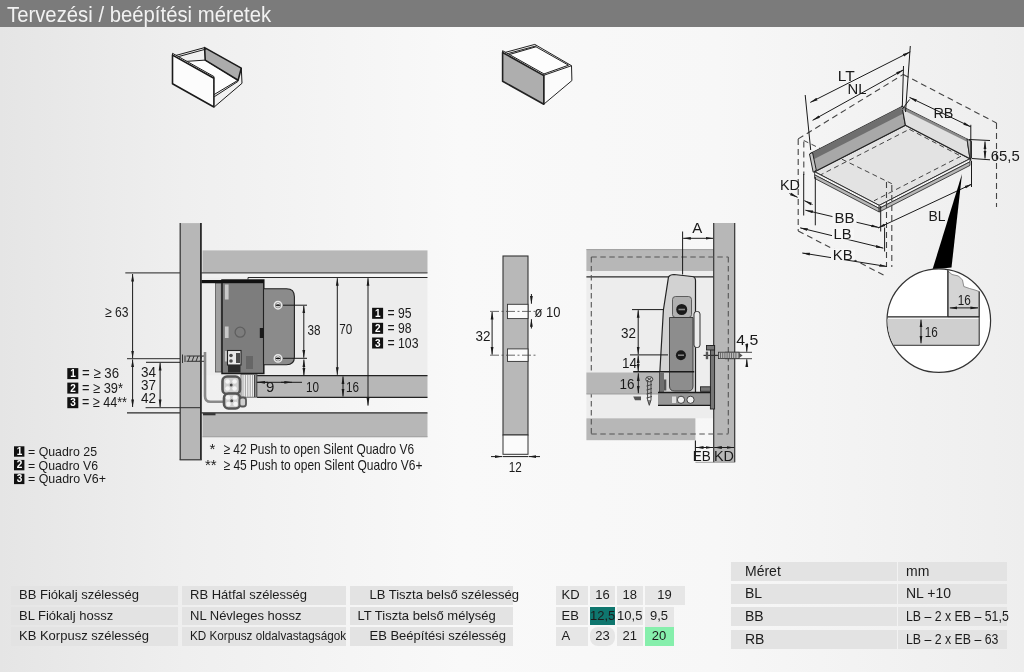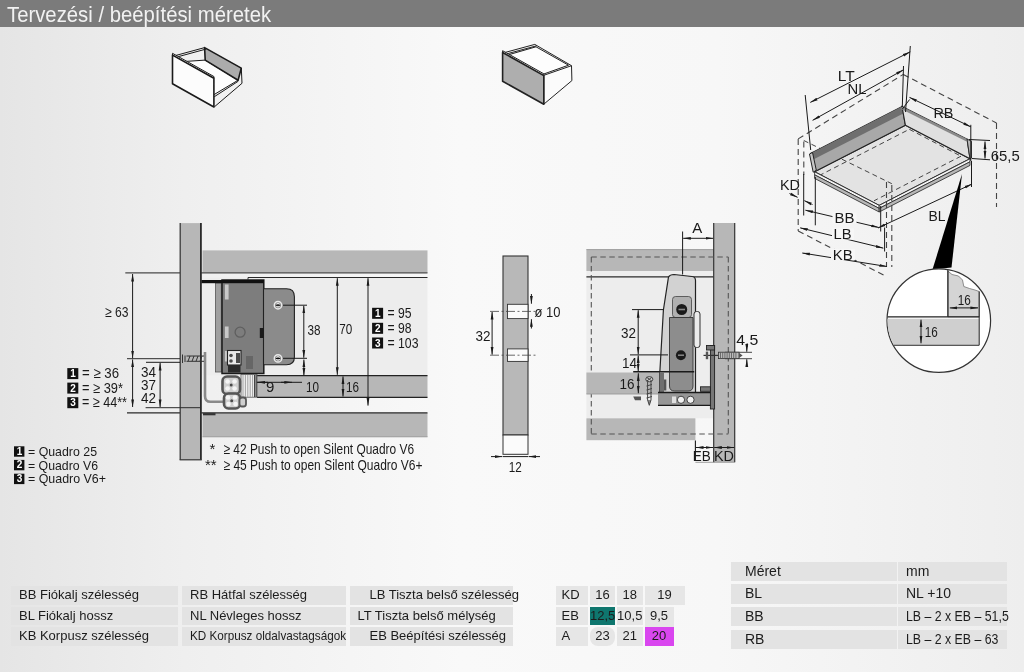--- a/index.html
+++ b/index.html
@@ -398,21 +398,21 @@
 <div class="cell" style="left:590px;top:586px;width:25px;height:18.5px;text-align:center;background:#e6e6e6;">16</div>
 <div class="cell" style="left:616.5px;top:586px;width:26.5px;height:18.5px;text-align:center;background:#e6e6e6;">18</div>
 <div class="cell" style="left:644.5px;top:586px;width:40px;height:18.5px;text-align:center;background:#e6e6e6;">19</div>
 <div class="cell" style="left:555.5px;top:606.8px;width:32px;height:18.5px;padding-left:6px;background:#e6e6e6;">EB</div>
 <div class="cell" style="left:590px;top:606.8px;width:25px;height:18.5px;text-align:center;background:#0f766e;">12,5</div>
 <div class="cell" style="left:616.5px;top:606.8px;width:26.5px;height:18.5px;text-align:center;background:#e6e6e6;">10,5</div>
 <div class="cell" style="left:644.5px;top:606.8px;width:29px;height:29px;text-align:center;background:#e6e6e6;">9,5</div>
 <div class="cell" style="left:555.5px;top:627px;width:32px;height:18.5px;padding-left:6px;background:#e6e6e6;">A</div>
 <div class="cell" style="left:590px;top:627px;width:25px;height:18.5px;text-align:center;background:#e6e6e6;border-radius:8px;">23</div>
 <div class="cell" style="left:616.5px;top:627px;width:26.5px;height:18.5px;text-align:center;background:#e6e6e6;">21</div>
-<div class="cell" style="left:644.5px;top:627px;width:29px;height:18.5px;text-align:center;background:#d946ef;">20</div>
+<div class="cell" style="left:644.5px;top:627px;width:29px;height:18.5px;text-align:center;background:#86efac;">20</div>
 
 <div class="cell" style="left:730.5px;top:562px;width:166px;height:19.3px;padding-left:14.5px;font-size:14px;line-height:19.3px;">Méret</div>
 <div class="cell" style="left:898px;top:562px;width:108.5px;height:19.3px;padding-left:8px;font-size:14px;line-height:19.3px;">mm</div>
 <div class="cell" style="left:730.5px;top:584.3px;width:166px;height:19.3px;padding-left:14.5px;font-size:14px;line-height:19.3px;">BL</div>
 <div class="cell" style="left:898px;top:584.3px;width:108.5px;height:19.3px;padding-left:8px;font-size:14px;line-height:19.3px;">NL +10</div>
 <div class="cell" style="left:730.5px;top:606.5px;width:166px;height:19.3px;padding-left:14.5px;font-size:14px;line-height:19.3px;">BB</div>
 <div class="cell" style="left:898px;top:606.5px;width:108.5px;height:19.3px;padding-left:8px;font-size:14px;line-height:19.3px;"><span style="display:inline-block;transform:scaleX(0.88);transform-origin:0 50%;">LB – 2 x EB – 51,5</span></div>
 <div class="cell" style="left:730.5px;top:629.5px;width:166px;height:19.3px;padding-left:14.5px;font-size:14px;line-height:19.3px;">RB</div>
 <div class="cell" style="left:898px;top:629.5px;width:108.5px;height:19.3px;padding-left:8px;font-size:14px;line-height:19.3px;"><span style="display:inline-block;transform:scaleX(0.88);transform-origin:0 50%;">LB – 2 x EB – 63</span></div>
 

